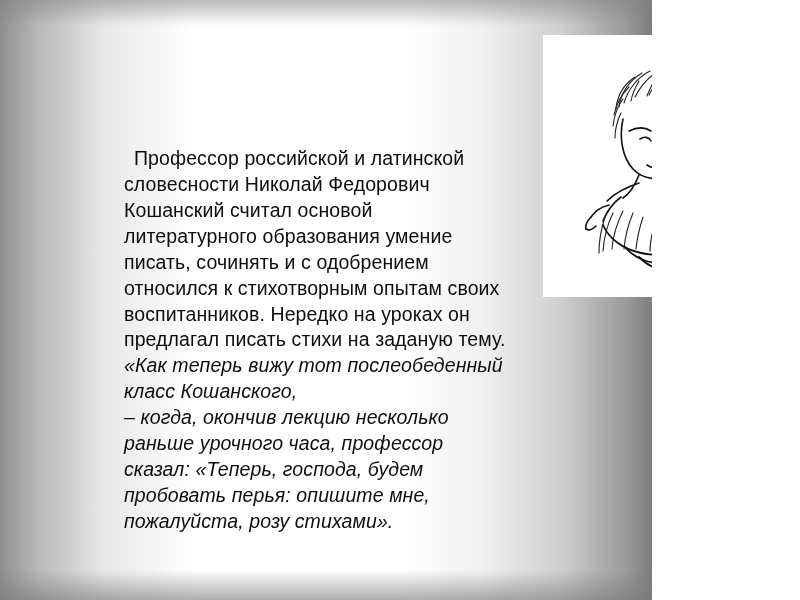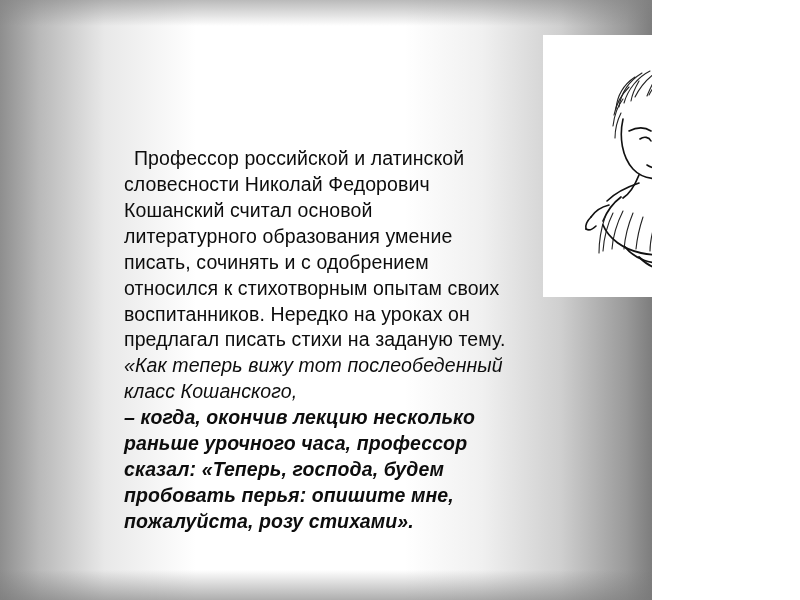--- a/index.html
+++ b/index.html
@@ -62,21 +62,20 @@
   }
   .indent-first {
     text-indent: 10px;
   }
   .ital {
     font-style: italic;
   }
   .ital-line {
     font-style: italic;
     display: block;
-    font-weight: bold;
   }
 
   .portrait-frame {
     position: absolute;
     left: 543px;
     top: 35px;
     width: 212px;
     height: 262px;
     background: #ffffff;
     overflow: hidden;

